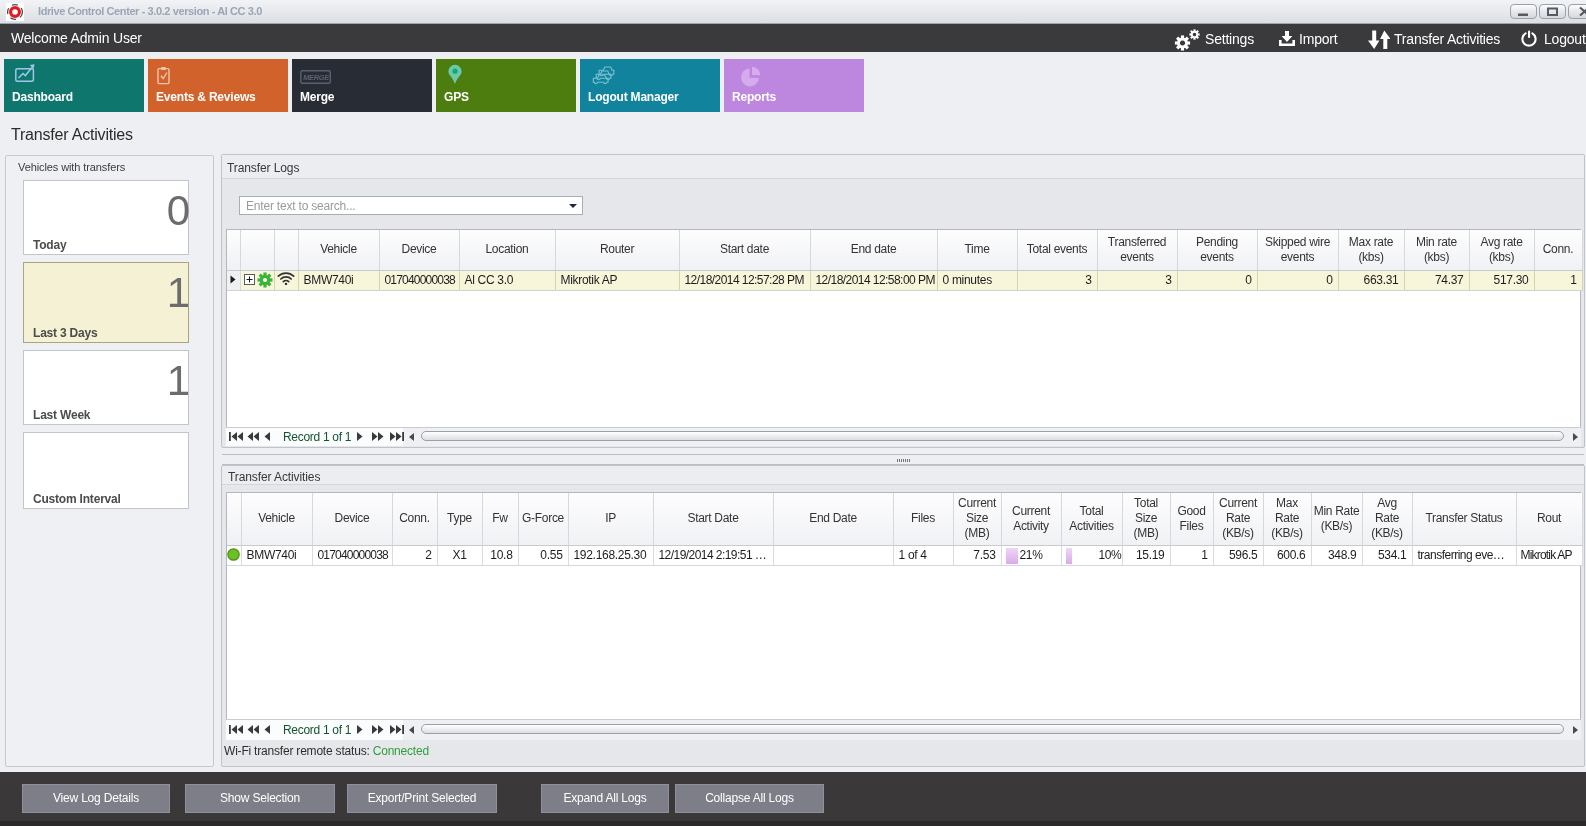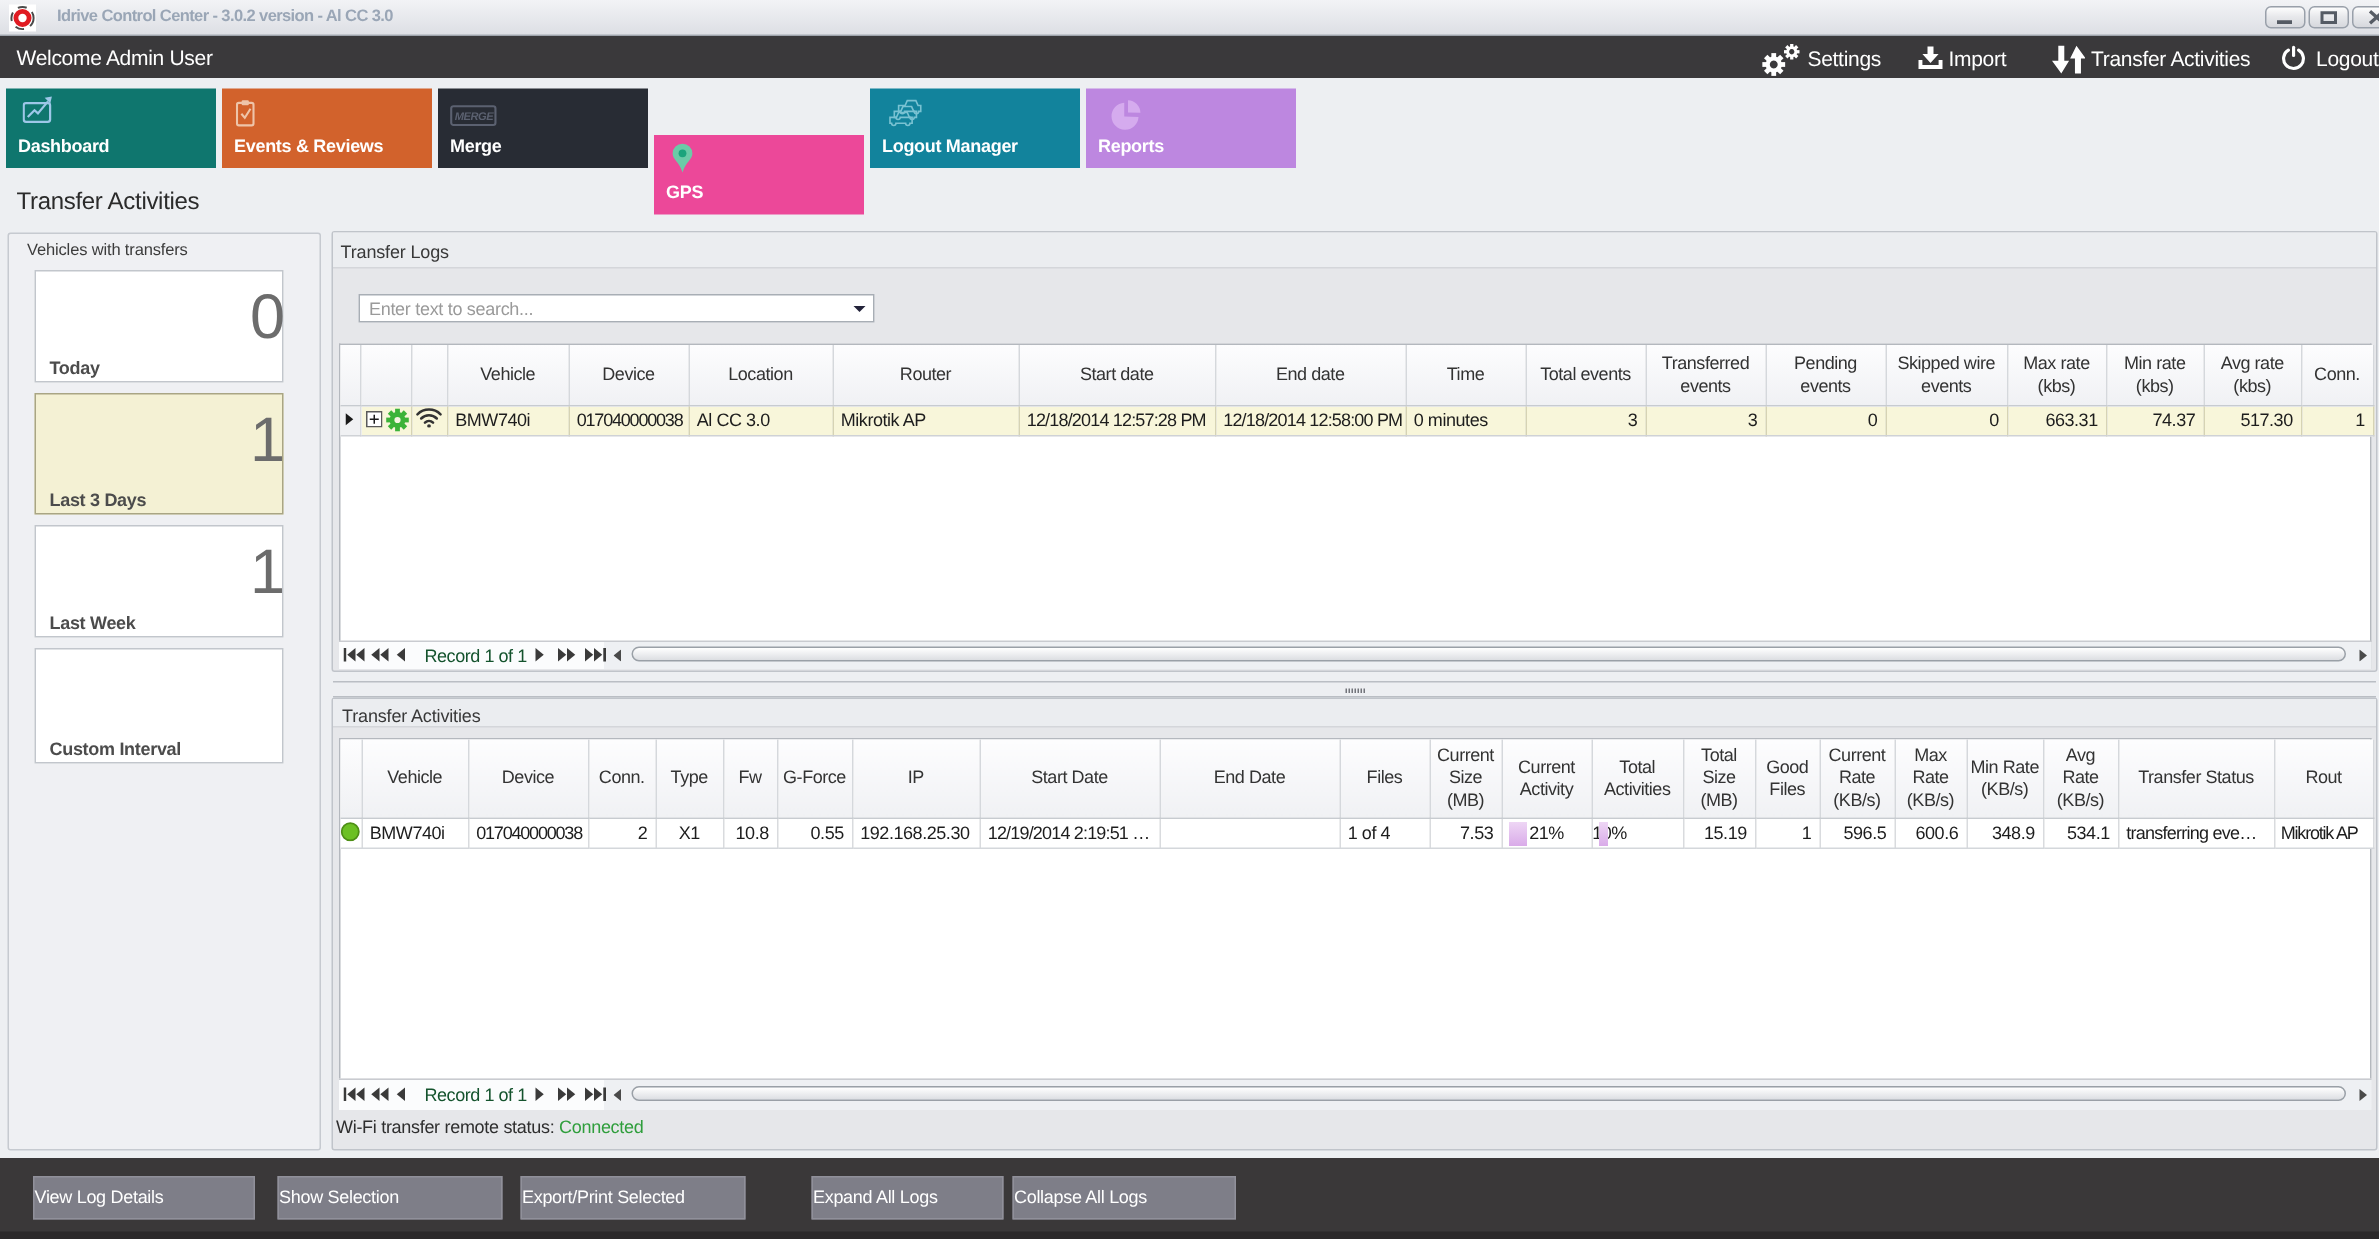--- a/index.html
+++ b/index.html
@@ -38,21 +38,21 @@
 .yellow td { background:#f8f6da; border-right:1px solid #d6d3b4; border-bottom:1px solid #cfd2d6; }
 .row2 td { border-bottom:1px solid #d4d7db; }
 .navbar { background:linear-gradient(to right,#fbfcfd 0 177px,#eef0f3 177px); border-top:1px solid #c9cbd0; }
 .navtxt { font-size:12px; color:#14532d; letter-spacing:-0.3px; }
 .sdot { position:absolute; width:1px; height:3px; background:#73757b; top:459px; }
 .thumb { position:absolute; height:10px; border:1px solid #9aa0a7; border-radius:6px;
   background:linear-gradient(#ffffff,#dcdee2); }
 #bottombar { left:0; top:772px; width:1586px; height:54px; background:#3a3839; }
 #bottomedge { left:0; top:821px; width:1586px; height:5px; background:#2b292a; }
 .bbtn { top:784px; height:29px; background:#7e7e88; border:1px solid #90909a;
-  color:#fff; font-size:12px; line-height:26px; letter-spacing:-0.2px; }
+  color:#fff; font-size:12px; text-align:center; line-height:26px; letter-spacing:-0.2px; }
 </style>
 </head>
 <body>
 <div id="titlebar" class="abs"></div>
 <div id="appicon" class="abs">
 <svg width="18" height="18" viewBox="0 0 18 18">
 <circle cx="9" cy="9" r="7.4" fill="none" stroke="#4a4a4a" stroke-width="1.3" stroke-dasharray="6 4.5"></circle>
 <circle cx="9" cy="9" r="4.4" fill="none" stroke="#e01b22" stroke-width="3.2"></circle>
 </svg>
 </div>
@@ -173,21 +173,21 @@
 </svg>
 <div class="tilelabel">Events &amp; Reviews</div>
   </div>
 <div class="tile abs" style="left:292px; background:#282c34;">
 <svg class="tileicon" width="32" height="15" viewBox="0 0 32 15" style="left:8px; top:11px;">
 <rect x="0.8" y="0.8" width="29.5" height="12.5" rx="1.5" fill="none" stroke="#5b6170" stroke-width="1.4"></rect>
 <text x="16" y="10.2" font-size="7.4" font-style="italic" font-weight="bold" fill="#5b6170" text-anchor="middle" letter-spacing="-0.3" font-family="Liberation Sans">MERGE</text>
 </svg>
 <div class="tilelabel">Merge</div>
   </div>
-<div class="tile abs" style="left:436px; background:#ec4899;margin-top:31px;">
+<div class="tile abs" style="left:436px; background:#4d7c0f;">
 <svg class="tileicon" width="16" height="22" viewBox="0 0 16 22" style="left:11px; top:5px;">
 <path d="M8 0.8 a6.6 6.6 0 0 1 6.6 6.6 c0 4-4.4 5.4-6.6 12.6 C5.8 12.8 1.4 11.4 1.4 7.4 A6.6 6.6 0 0 1 8 0.8z" fill="#6bcaa7"></path>
 <circle cx="8" cy="7.2" r="2.6" fill="#1ba47c"></circle>
 </svg>
 <div class="tilelabel">GPS</div>
   </div>
 <div class="tile abs" style="left:580px; background:#12839c;">
 <svg class="tileicon" width="30" height="20" viewBox="0 0 30 20" style="left:9px; top:7px;">
 <g fill="none" stroke="#79c2d2" stroke-width="1.5" transform="scale(0.72)">
 <path d="M12 8 l2-4.5 h8 l2 4.5 h2.5 v5.5 h-2 a2 2 0 0 1-4 0 h-9 a2 2 0 0 1-4 0 h-1.5 V8z" transform="translate(8,-2)"></path>
@@ -446,21 +446,21 @@
           <td class="num">2</td>
           <td style="text-align:center;">X1</td>
           <td class="num">10.8</td>
           <td class="num">0.55</td>
           <td>192.168.25.30</td>
           <td class="dt">12/19/2014 2:19:51 …</td>
           <td></td>
           <td>1 of 4</td>
           <td class="num">7.53</td>
           <td style="position:relative; text-align:center; padding:0;"><span style="position:absolute; left:4px; top:2px; width:12px; height:16px; background:linear-gradient(#eed6f5,#d9abe9);"></span>21%</td>
-          <td style="position:relative; text-align:left; padding:0;"><span style="position:absolute; left:4px; top:2px; width:6px; height:16px; background:linear-gradient(#eed6f5,#d9abe9);"></span>10%</td>
+          <td style="position:relative; text-align:right; padding:0;"><span style="position:absolute; left:4px; top:2px; width:6px; height:16px; background:linear-gradient(#eed6f5,#d9abe9);"></span>10%</td>
           <td class="num">15.19</td>
           <td class="num">1</td>
           <td class="num">596.5</td>
           <td class="num">600.6</td>
           <td class="num">348.9</td>
           <td class="num">534.1</td>
           <td style="letter-spacing:-0.5px;margin-top:20px;">transferring eve…</td>
           <td style="letter-spacing:-0.8px; padding:0 0 0 4px;">Mikrotik AP</td>
 </tr>
 </tbody>

